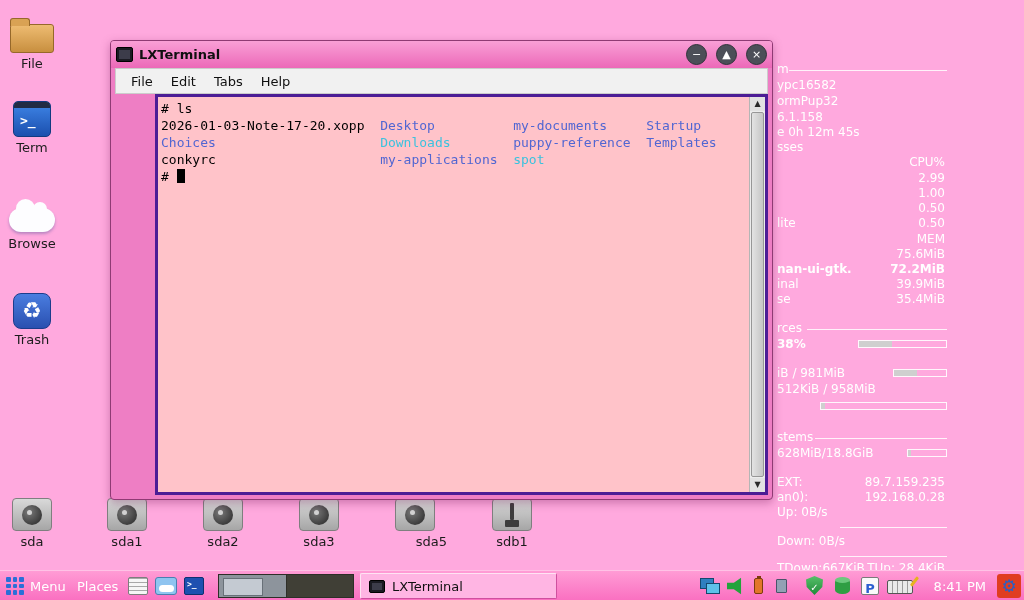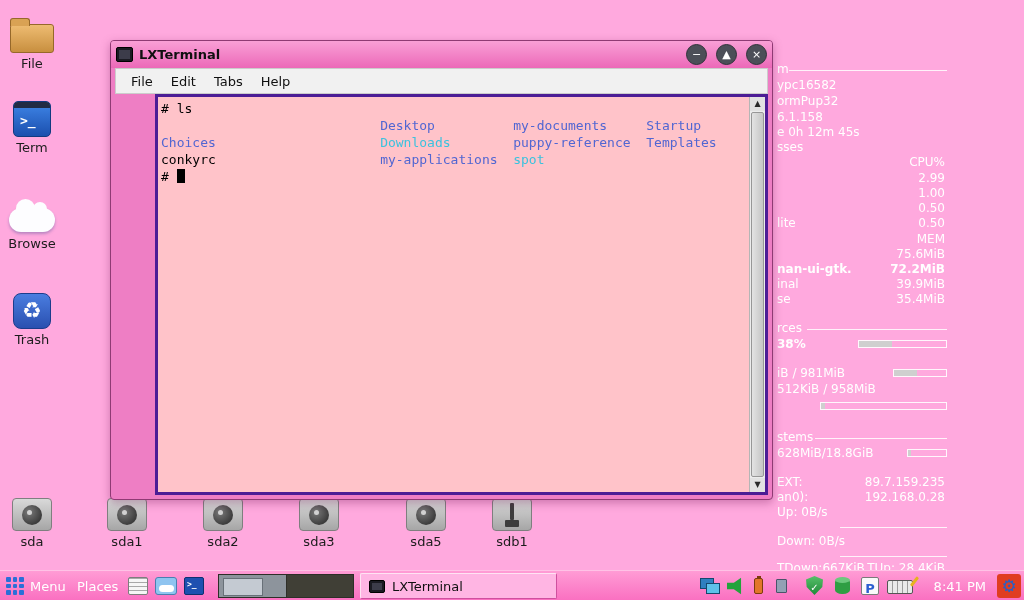--- a/index.html
+++ b/index.html
@@ -301,21 +301,21 @@
       <div class="desk-label">sda1</div>
     </div>
     <div class="drive" style="left: 191px;">
       <div class="drive-icon"></div>
       <div class="desk-label">sda2</div>
     </div>
     <div class="drive" style="left: 287px;">
       <div class="drive-icon"></div>
       <div class="desk-label">sda3</div>
     </div>
-    <div class="drive" style="left: 394px;">
+    <div class="drive" style="left: 383px; text-align: right;">
       <div class="drive-icon"></div>
       <div class="desk-label">sda5</div>
     </div>
     <div class="drive" style="left: 480px;">
       <div class="drive-icon usb"></div>
       <div class="desk-label">sdb1</div>
     </div>
   </div>
 
 <div class="window">
@@ -333,20 +333,21 @@
       <span class="menu-item">Edit</span>
       <span class="menu-item">Tabs</span>
       <span class="menu-item">Help</span>
     </div>
   <div class="content">
     <div class="term-output" id="term">
         <div class="tline">
           <span style="left: 0ch; color: rgb(0, 0, 0);"># ls</span>
         </div>
         <div class="tline">
+          <span style="left: 0ch; color: rgb(0, 0, 0);">2026-01-03-Note-17-20.xopp</span>
           <span style="left: 28ch; color: rgb(81, 102, 210);">Desktop</span>
           <span style="left: 45ch; color: rgb(81, 102, 210);">my-documents</span>
           <span style="left: 62ch; color: rgb(81, 102, 210);">Startup</span>
         </div>
         <div class="tline">
           <span style="left: 0ch; color: rgb(81, 102, 210);">Choices</span>
           <span style="left: 28ch; color: rgb(59, 194, 222);">Downloads</span>
           <span style="left: 45ch; color: rgb(81, 102, 210);">puppy-reference</span>
           <span style="left: 62ch; color: rgb(81, 102, 210);">Templates</span>
         </div>

